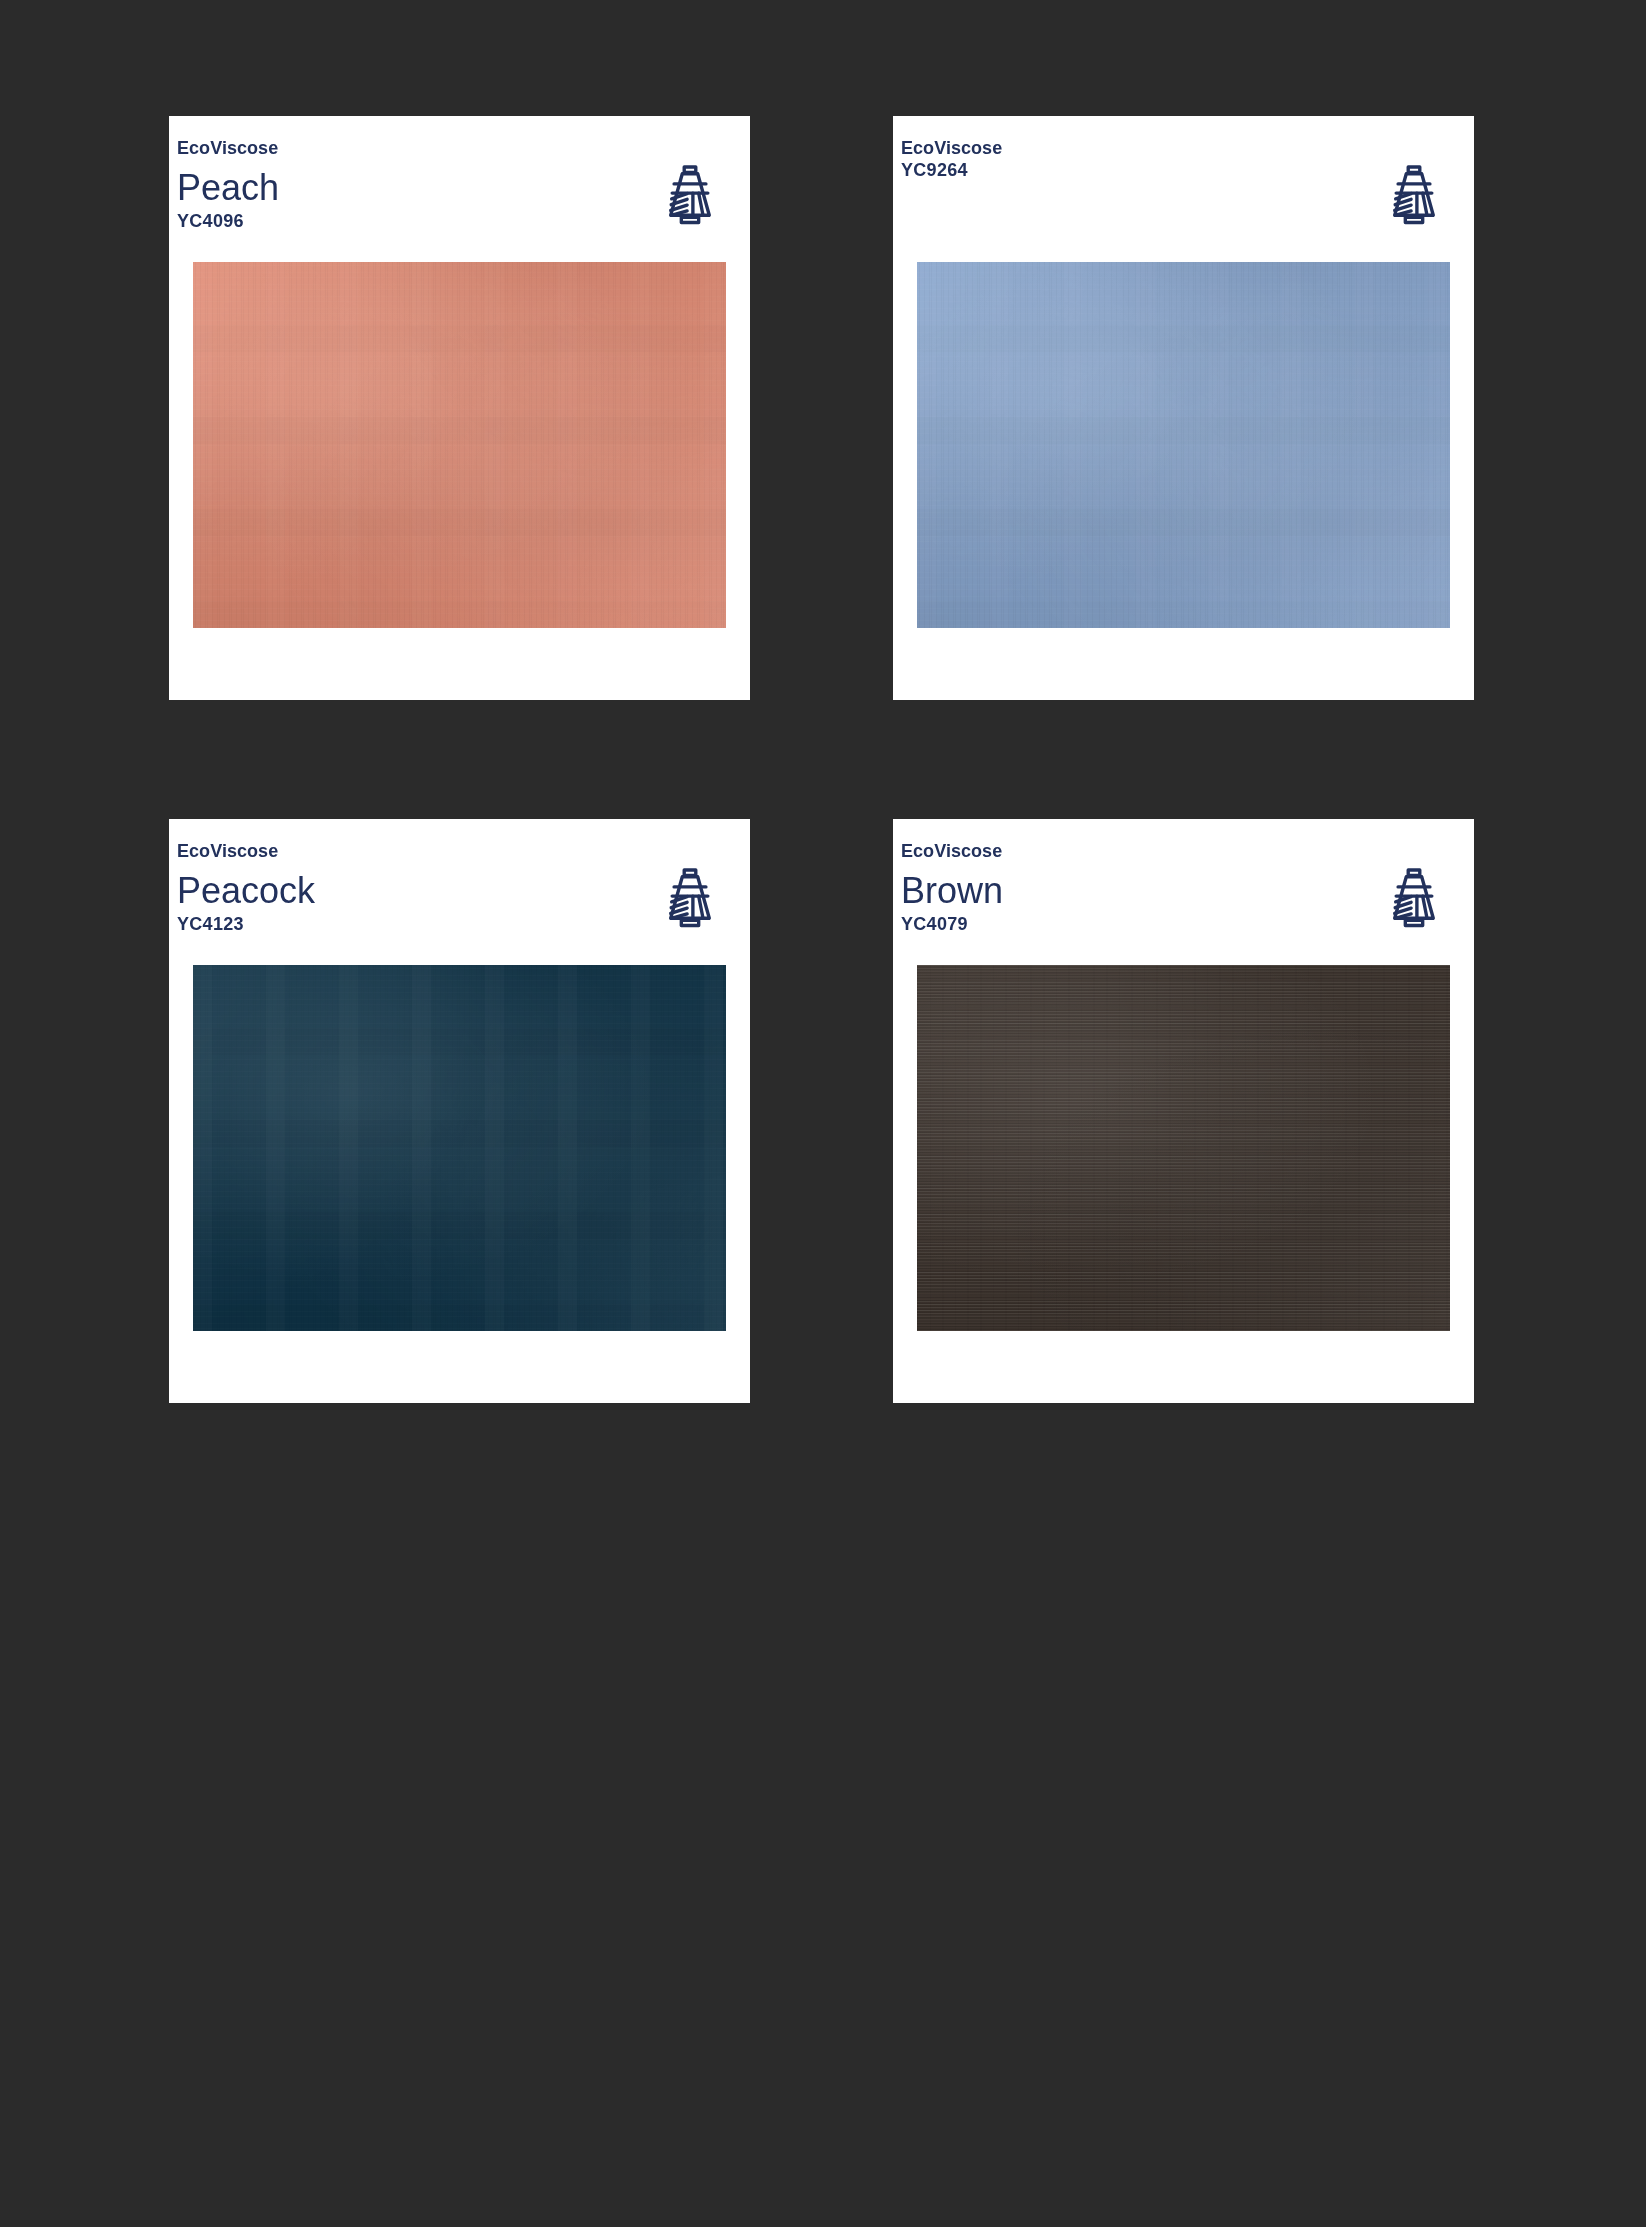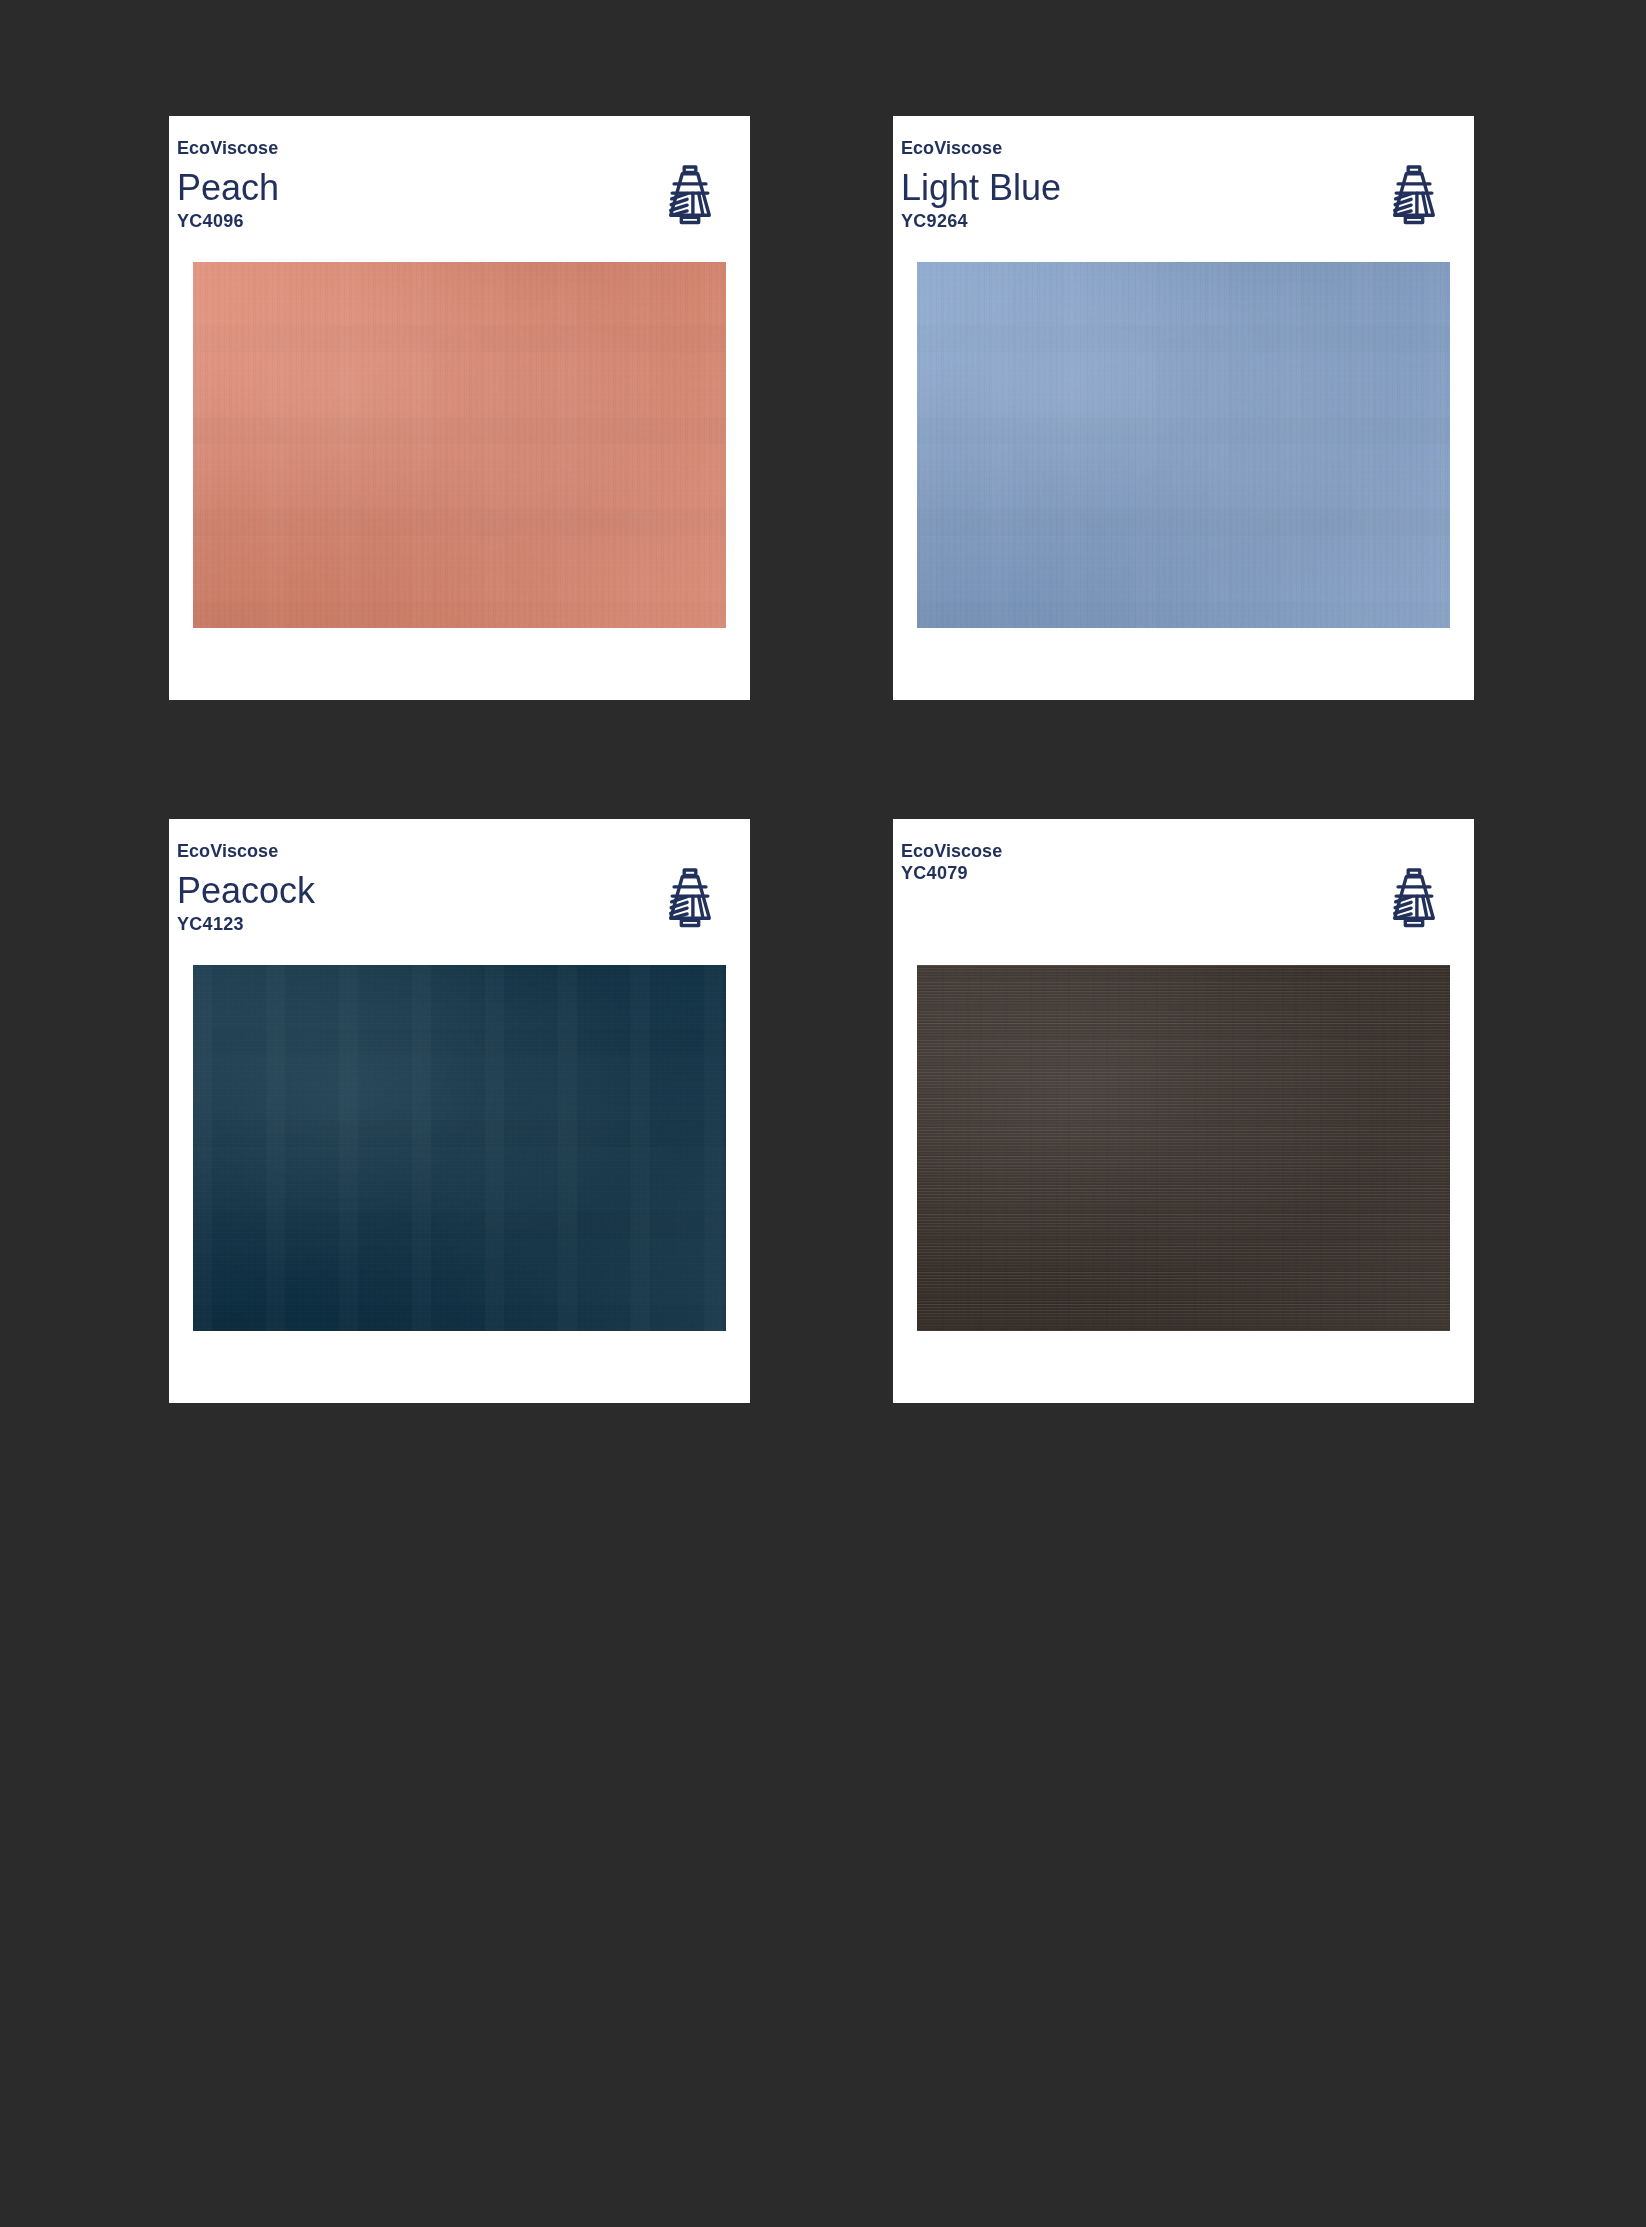--- a/index.html
+++ b/index.html
@@ -208,21 +208,20 @@
       <div class="tex-blocks"></div>
       <div class="tex-weave"></div>
       <div class="swatch-shade"></div>
     </div>
   </div>
 
   <div class="card" style="left:893px; top:116px;">
     <div class="card-header">
       <div class="header-text">
         <div class="collection">EcoViscose</div>
-        <div class="color-name">Light Blue</div>
         <div class="color-code">YC9264</div>
       </div>
       <div class="cone-icon">
         <svg viewBox="0 0 112 126" xmlns="http://www.w3.org/2000/svg">
           <g fill="none" stroke="#22315c" stroke-width="7" stroke-linejoin="round" stroke-linecap="round">
             <rect x="44" y="4" width="24" height="11"></rect>
             <path d="M40 18 H72 L96 104 H16 Z"></path>
             <path d="M23 39 H89"></path>
             <path d="M19 58 H93"></path>
             <path d="M62 58 L62 104"></path>
@@ -276,20 +275,21 @@
       <div class="tex-blocks" style="opacity:.30;"></div>
       <div class="tex-weave" style="opacity:.18;"></div>
       <div class="swatch-shade"></div>
     </div>
   </div>
 
   <div class="card" style="left:893px; top:819px;">
     <div class="card-header">
       <div class="header-text">
         <div class="collection">EcoViscose</div>
+        <div class="color-name">Brown</div>
         <div class="color-code">YC4079</div>
       </div>
       <div class="cone-icon">
         <svg viewBox="0 0 112 126" xmlns="http://www.w3.org/2000/svg">
           <g fill="none" stroke="#22315c" stroke-width="7" stroke-linejoin="round" stroke-linecap="round">
             <rect x="44" y="4" width="24" height="11"></rect>
             <path d="M40 18 H72 L96 104 H16 Z"></path>
             <path d="M23 39 H89"></path>
             <path d="M19 58 H93"></path>
             <path d="M62 58 L62 104"></path>

